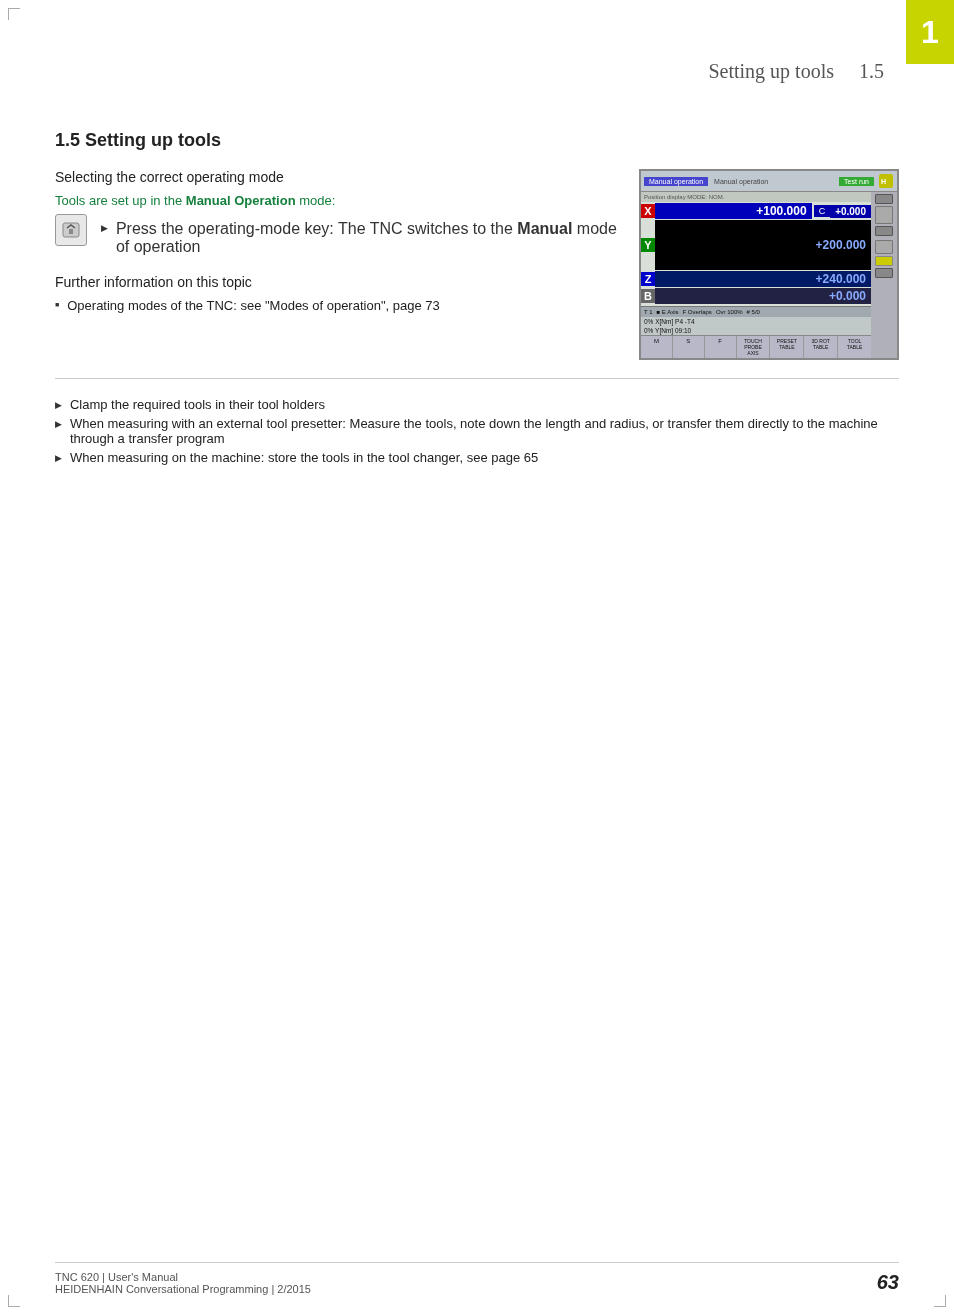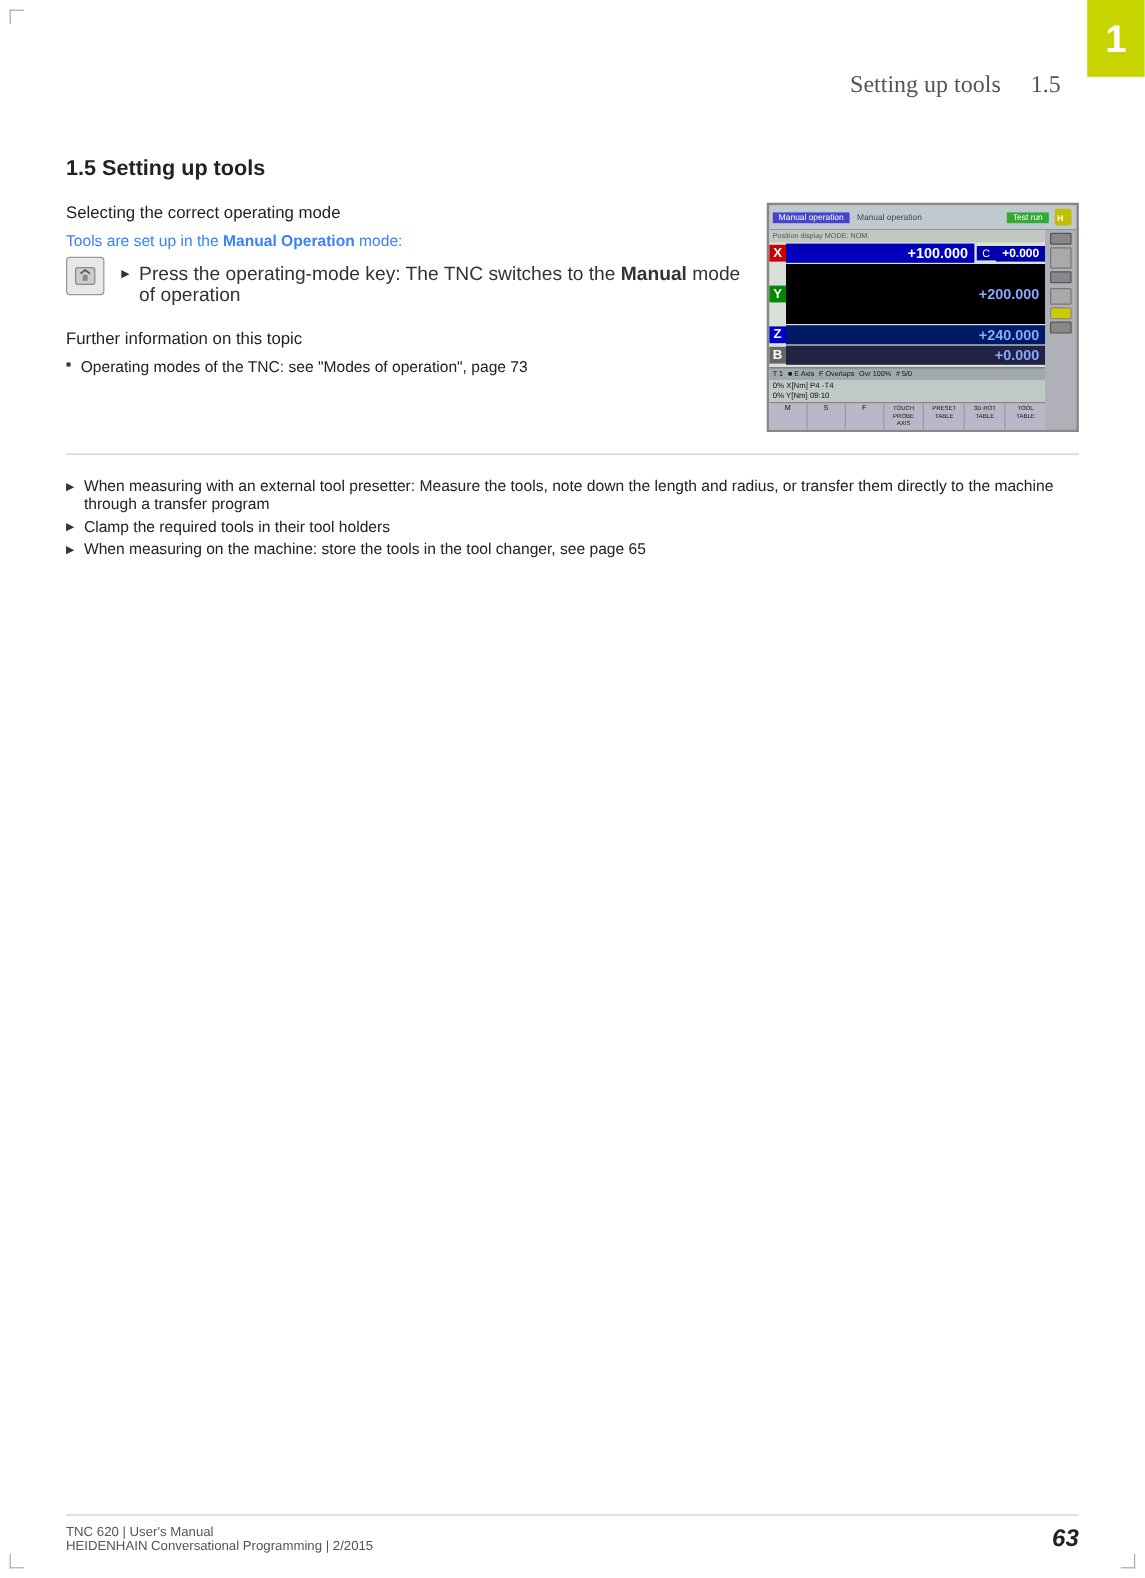--- a/index.html
+++ b/index.html
@@ -74,21 +74,21 @@
     
     .sub-heading {
       font-size: 14px;
       font-weight: normal;
       color: #222;
       margin-bottom: 8px;
     }
 
     .body-text {
       font-size: 13px;
-      color: #3b82f6;
+      color: #15803d;
       margin-bottom: 6px;
     }
 
     .bold-text {
       font-weight: bold;
     }
 
     
     .instruction-row {
       display: flex;
@@ -351,24 +351,24 @@
         </div>
       </div>
     </div>
   </div>
 
   <hr class="section-divider">
 
   <div class="preparing-section">
 
     <div class="arrow-bullet">
+      <span>Clamp the required tools in their tool holders</span>
+    </div>
+    <div class="arrow-bullet">
       <span>When measuring with an external tool presetter: Measure the tools, note down the length and radius, or transfer them directly to the machine through a transfer program</span>
-    </div>
-    <div class="arrow-bullet">
-      <span>Clamp the required tools in their tool holders</span>
     </div>
     <div class="arrow-bullet">
       <span>When measuring on the machine: store the tools in the tool changer, see page 65</span>
     </div>
   </div>
 
 </div>
 
 <div class="page-footer">
   <div>

